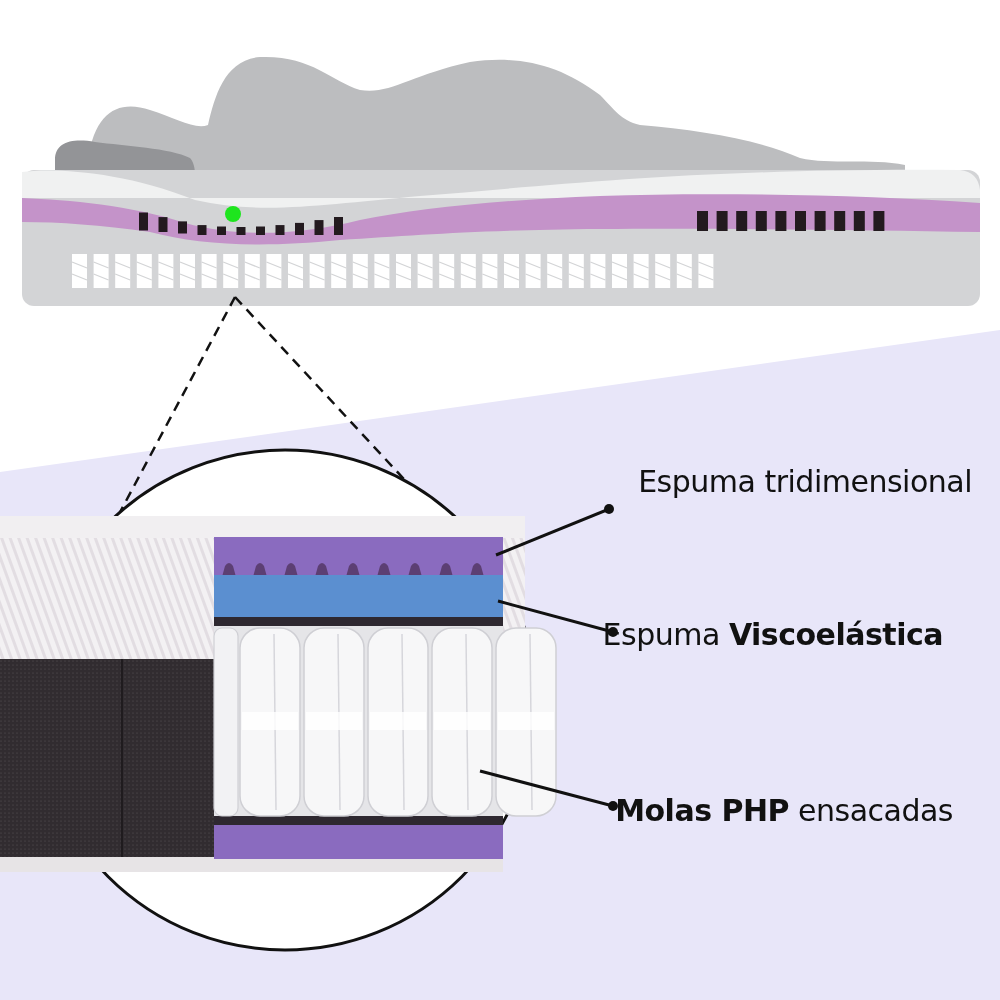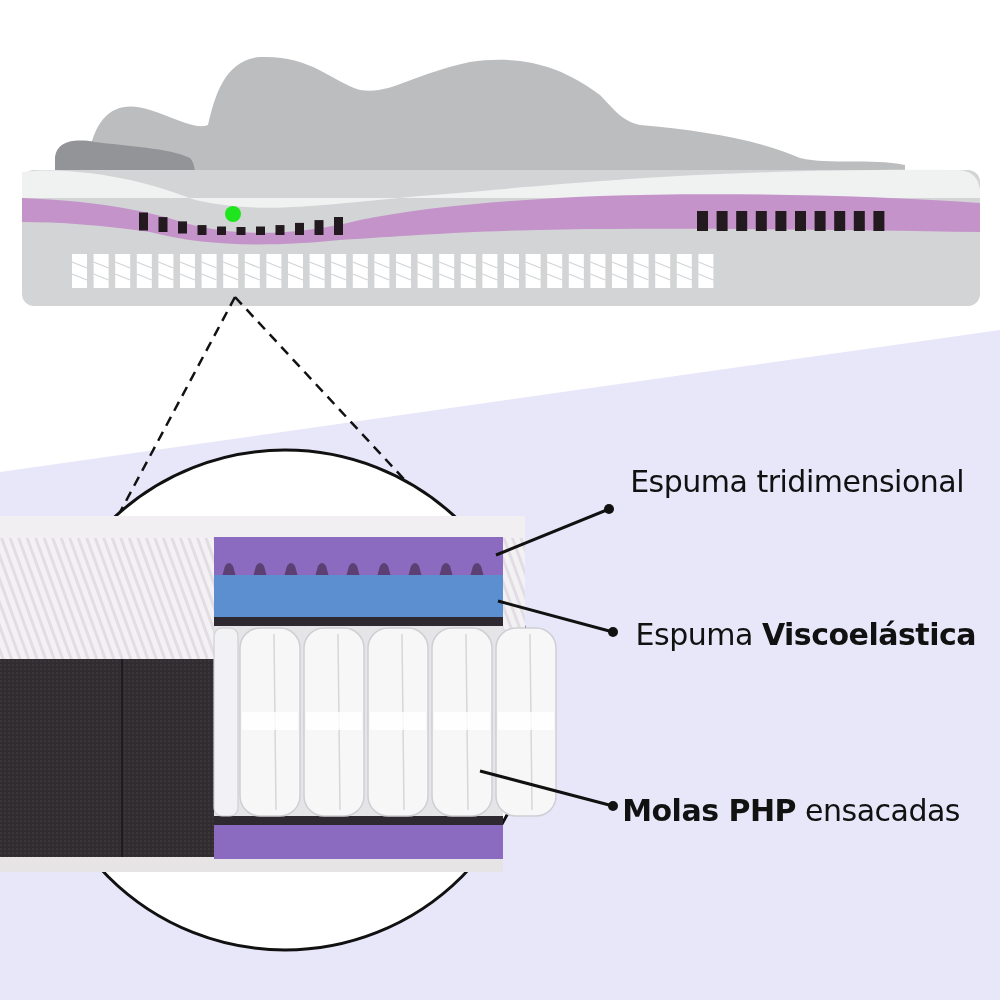--- a/index.html
+++ b/index.html
@@ -1,23 +1,23 @@
 <!DOCTYPE html>
 <html><head>
 <meta charset="utf-8">
 <style>
   html,body{margin:0;padding:0;}
   body{width:1000px;height:1000px;position:relative;overflow:hidden;background:#ffffff;font-family:"DejaVu Sans",sans-serif;}
   #scene{position:absolute;left:0;top:0;width:1000px;height:1000px;}
   .label{position:absolute;color:#111;font-size:30px;line-height:46px;text-align:right;letter-spacing:-0.5px;font-family:"DejaVu Sans",sans-serif;}
   .label b{font-weight:bold;}
   .label .line{display:block;white-space:nowrap;}
-  #label-1{right:36px;top:459px;text-align:center;}
-  #label-2{right:24px;top:612px;text-align:center;}
-  #label-3{right:40px;top:788px;text-align:center;}
+  #label-1{right:28px;top:459px;text-align:center;}
+  #label-2{right:57px;top:612px;text-align:center;}
+  #label-3{right:47px;top:788px;text-align:center;}
 </style>
 </head>
 <body style="background: rgb(255, 255, 255);">
 
 <svg id="scene" viewBox="0 0 1000 1000" xmlns="http://www.w3.org/2000/svg">
   <defs>
     <pattern id="knit" width="8" height="8" patternUnits="userSpaceOnUse" patternTransform="rotate(-20)">
       <rect width="8" height="8" fill="#f3f1f3"></rect>
       <rect x="0" y="0" width="3" height="8" fill="#e2dde2"></rect>
     </pattern>

